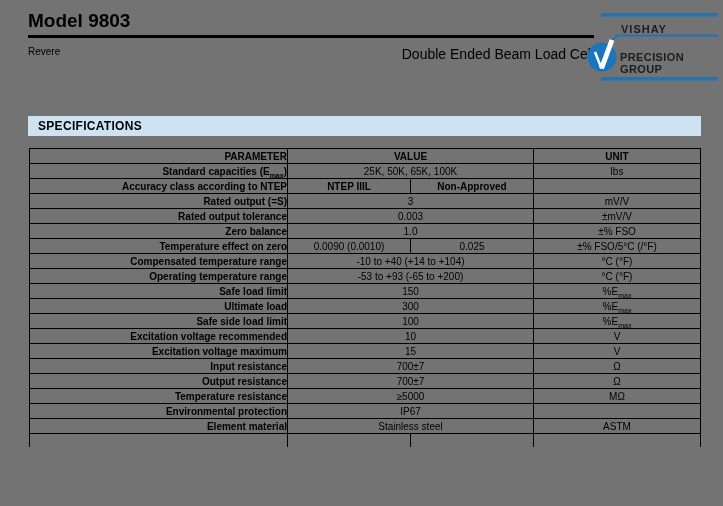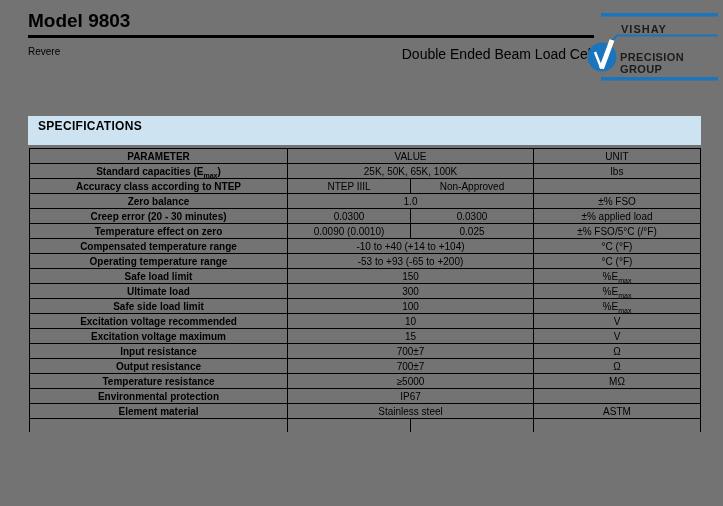--- a/index.html
+++ b/index.html
@@ -9,41 +9,41 @@
     overflow:hidden;
   }
   
   .model-title{position:absolute;left:28px;top:10px;font-size:19px;font-weight:bold;letter-spacing:0;}
   .title-rule{position:absolute;left:28px;top:35px;width:566px;height:3px;background:#000;}
   .brand{position:absolute;left:28px;top:46px;font-size:10px;}
   .product{position:absolute;left:28px;top:46px;width:566px;text-align:right;font-size:14px;}
   .logo{position:absolute;left:586px;top:11px;width:134px;height:72px;}
   
   .section-bar{
-    position:absolute;left:28px;top:116px;width:673px;height:29px;
+    position:absolute;left:28px;top:116px;width:673px;height:20px;
     background:#CDE3F1;line-height:21px;font-size:12px;font-weight:bold;
     padding-left:10px;box-sizing:border-box;letter-spacing:.3px;
   }
   
   table.spec{
     position:absolute;left:29px;top:148px;width:671px;
     border-collapse:collapse;table-layout:fixed;font-size:10px;
   }
   table.spec td,table.spec th{
     border:1px solid #000;height:14px;padding:0;line-height:13px;
     overflow:hidden;white-space:nowrap;
   }
   col.c-param{width:258px;}
   col.c-v1{width:123px;}
   col.c-v2{width:123px;}
   col.c-unit{width:167px;}
-  th{font-weight:normal;text-align:center;}
-  th.p,td.p{text-align:center;padding-left:6px;font-weight:bold;border-radius:6px;}
+  th{font-weight:bold;text-align:center;}
+  th.p,td.p{text-align:right;padding-left:6px;font-weight:bold;border-radius:6px;}
   td.v,td.u{text-align:center;font-weight:normal;}
-  td.v.bold{font-weight:normal;text-align:center;}
+  td.v.bold{font-weight:bold;text-align:center;}
   tr.partial td{height:13px;border-bottom:none;}
   sub{font-size:7px;line-height:0;}
 </style>
 </head>
 <body>
 
 <div class="page">
 
   <div class="model-title">Model 9803</div>
   <div class="title-rule"></div>
@@ -84,29 +84,33 @@
           <td class="v" colspan="2">25K, 50K, 65K, 100K</td>
           <td class="u">lbs</td>
         </tr>
         <tr>
           <td class="p">Accuracy class according to NTEP</td>
           <td class="v bold">NTEP IIIL</td>
           <td class="v bold">Non-Approved</td>
           <td class="u"></td>
         </tr>
         <tr>
+          <td class="p">Rated output (=S)</td>
+          <td class="v" colspan="2">3</td>
+          <td class="u">mV/V</td>
+        </tr>
+        <tr>
+          <td class="p">Rated output tolerance</td>
+          <td class="v" colspan="2">0.003</td>
+          <td class="u">±mV/V</td>
+        </tr>
+        <tr>
           <td class="p">Zero balance</td>
           <td class="v" colspan="2">1.0</td>
           <td class="u">±% FSO</td>
-        </tr>
-        <tr>
-          <td class="p">Creep error (20 - 30 minutes)</td>
-          <td class="v">0.0300</td>
-          <td class="v">0.0300</td>
-          <td class="u">±% applied load</td>
         </tr>
         <tr>
           <td class="p">Temperature effect on zero</td>
           <td class="v">0.0090 (0.0010)</td>
           <td class="v">0.025</td>
           <td class="u">±% FSO/5°C (/°F)</td>
         </tr>
         <tr>
           <td class="p">Compensated temperature range</td>
           <td class="v" colspan="2">-10 to +40 (+14 to +104)</td>

